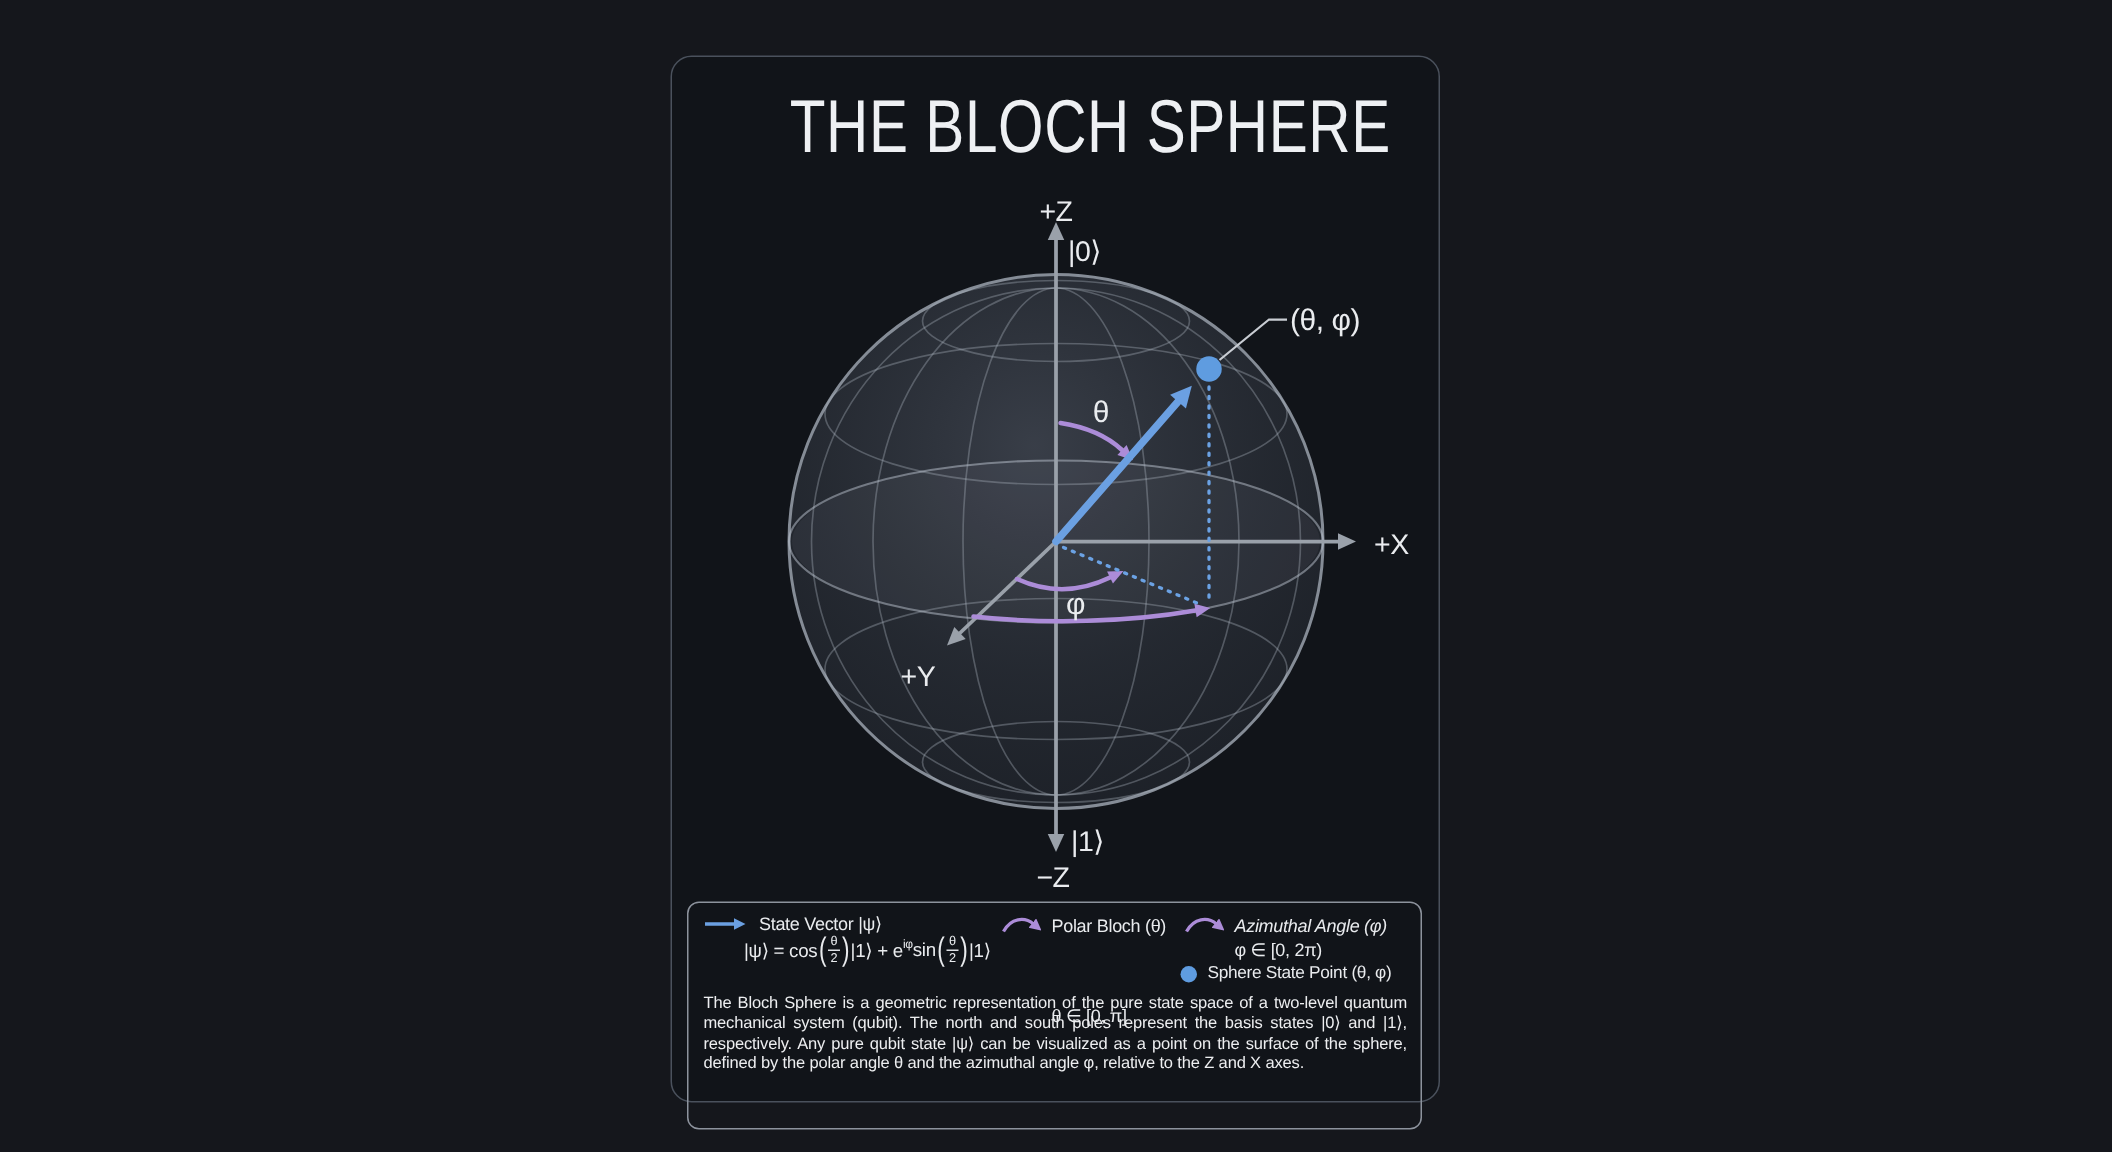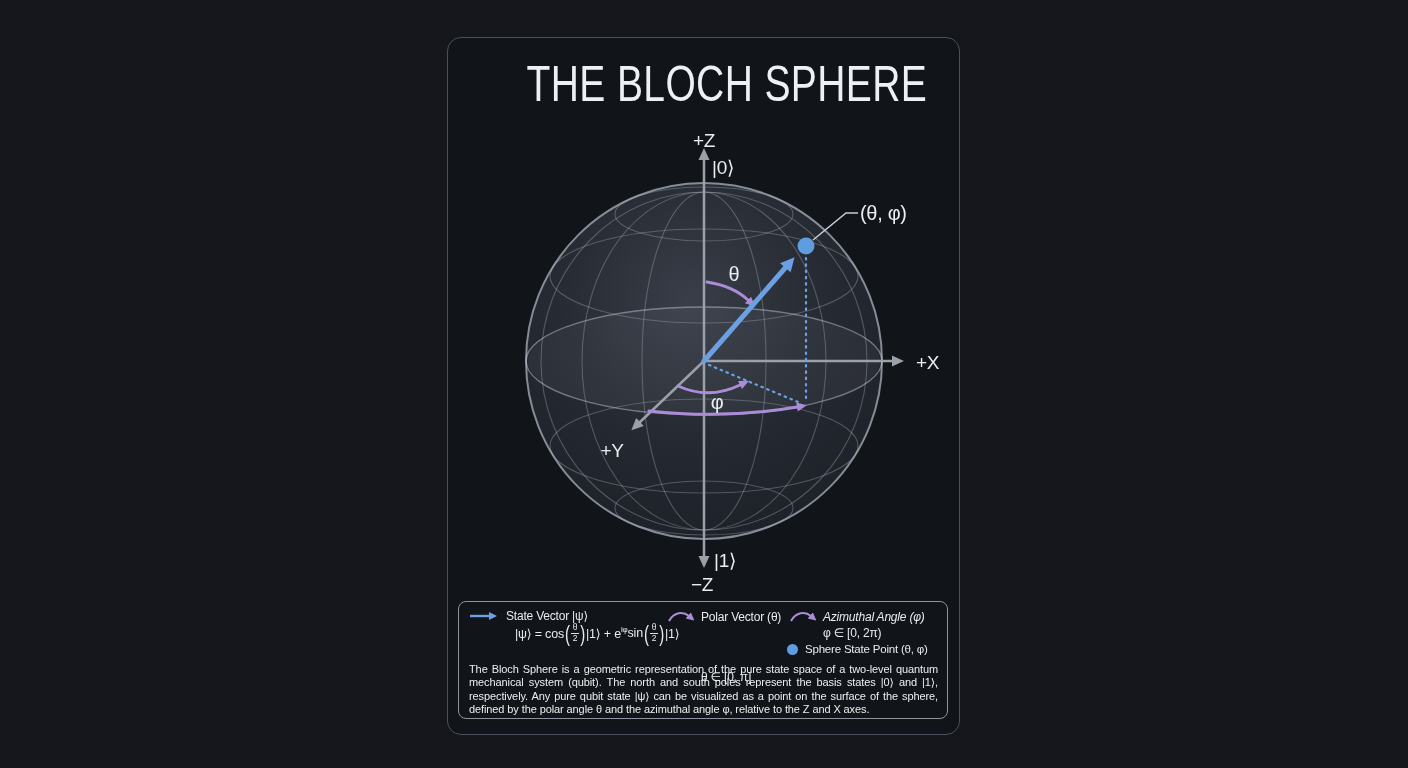--- a/index.html
+++ b/index.html
@@ -14,27 +14,27 @@
   .title-wrap { position:absolute; left:447px; top:58px; width:560px; text-align:center; }
   .title {
     display:inline-block; font-size:50px; line-height:52px; color:#eef0f3;
     transform:scaleX(0.78); transform-origin:50% 50%; letter-spacing:0.5px; white-space:nowrap;
   }
 
   .diagram-svg { position:absolute; left:447px; top:120px; width:513px; height:482px; }
   .diagram-svg text { font-family:"Liberation Sans","DejaVu Sans",sans-serif; fill:#eaecef; letter-spacing:-0.3px; }
 
   .legend-panel {
-    position:absolute; left:458px; top:601px; width:490px; height:118px;
+    position:absolute; left:458px; top:601px; width:490px; height:152px;
     border:1.5px solid #8d939d; border-radius:8px; color:#e9ebee;
   }
   .lg-item { position:absolute; display:flex; align-items:center; gap:7px; font-size:12px; letter-spacing:-0.2px; white-space:nowrap; }
   .lg-range { position:absolute; font-size:12px; letter-spacing:-0.2px; white-space:nowrap; }
 
-  .formula { position:absolute; left:56px; top:21px; display:flex; align-items:center; font-size:12.5px; letter-spacing:-0.2px; color:#e9ebee; }
+  .formula { position:absolute; left:37px; top:21px; display:flex; align-items:center; font-size:12.5px; letter-spacing:-0.2px; color:#e9ebee; }
   .bp { display:inline-block; font-size:15px; font-weight:300; transform:scaleY(1.45); margin:0 1px; }
   .frac { display:inline-flex; flex-direction:column; align-items:center; font-size:8.5px; line-height:1.15; }
   .frac .den { border-top:1px solid #dfe2e6; padding:0 2px; }
   .exp { font-size:8px; transform:translateY(-4px); display:inline-block; }
 
   .qsp-dot { width:11px; height:11px; border-radius:50%; background:#5f9ce0; flex:0 0 auto; }
 
   .description {
     position:absolute; left:10px; right:9px; top:61px;
     font-size:11px; line-height:13.4px; text-align:justify; color:#edeef0; letter-spacing:-0.1px;
@@ -150,21 +150,21 @@
         <span class="den">2</span>
       </span>
       <span class="bp">)</span>
       <span>|1⟩</span>
   </div>
 
   <div class="lg-item" style="left:208px; top:7px;">
     <svg width="27" height="15" viewBox="0 0 27 15">
       <path d="M2,12 C7,3 16,2 22,7" stroke="#ac8cd8" stroke-width="2.2" fill="none" marker-end="url(#mPurpleSm)"></path>
     </svg>
-    <span>Polar Vector (θ)</span>
+    <span>Polar Bloch (θ)</span>
   </div>
   <div class="lg-range" style="left:242px; top:24px;margin-top:44px;">θ ∈ [0, π]</div>
 
   <div class="lg-item" style="left:330px; top:7px;font-style:italic;">
     <svg width="27" height="15" viewBox="0 0 27 15">
       <path d="M2,12 C7,3 16,2 22,7" stroke="#ac8cd8" stroke-width="2.2" fill="none" marker-end="url(#mPurpleSm)"></path>
     </svg>
     <span>Azimuthal Angle (φ)</span>
   </div>
   <div class="lg-range" style="left:364px; top:24px;">φ ∈ [0, 2π)</div>

